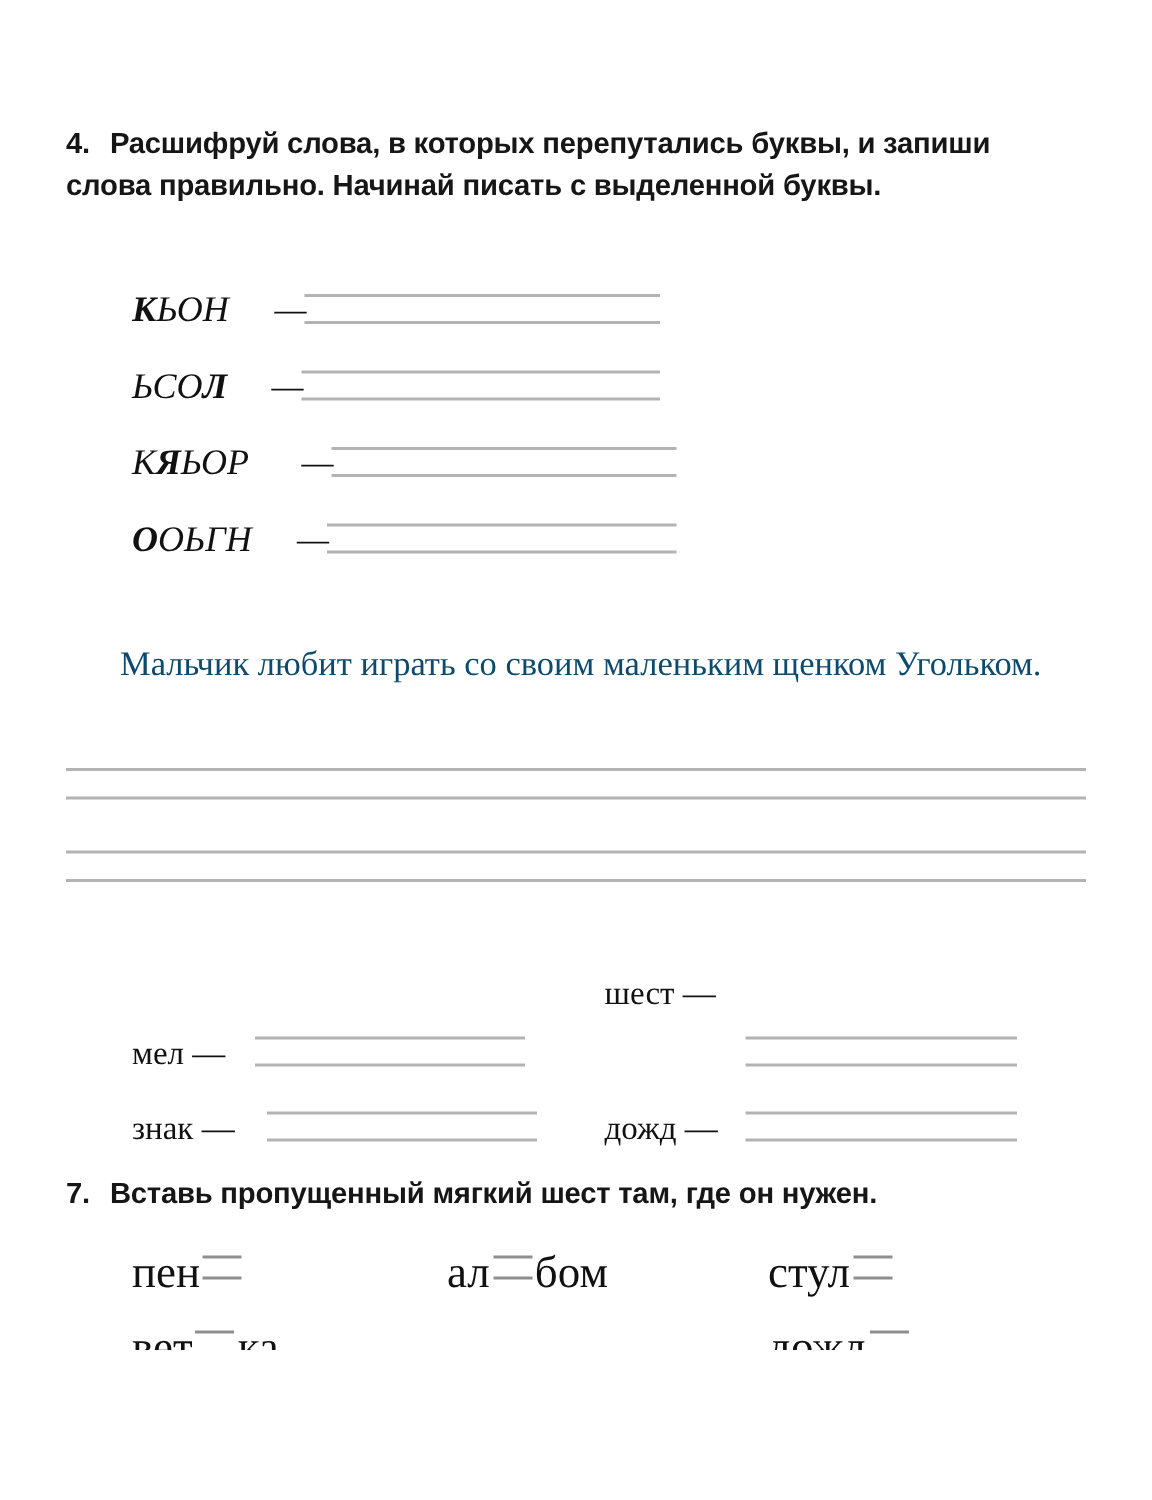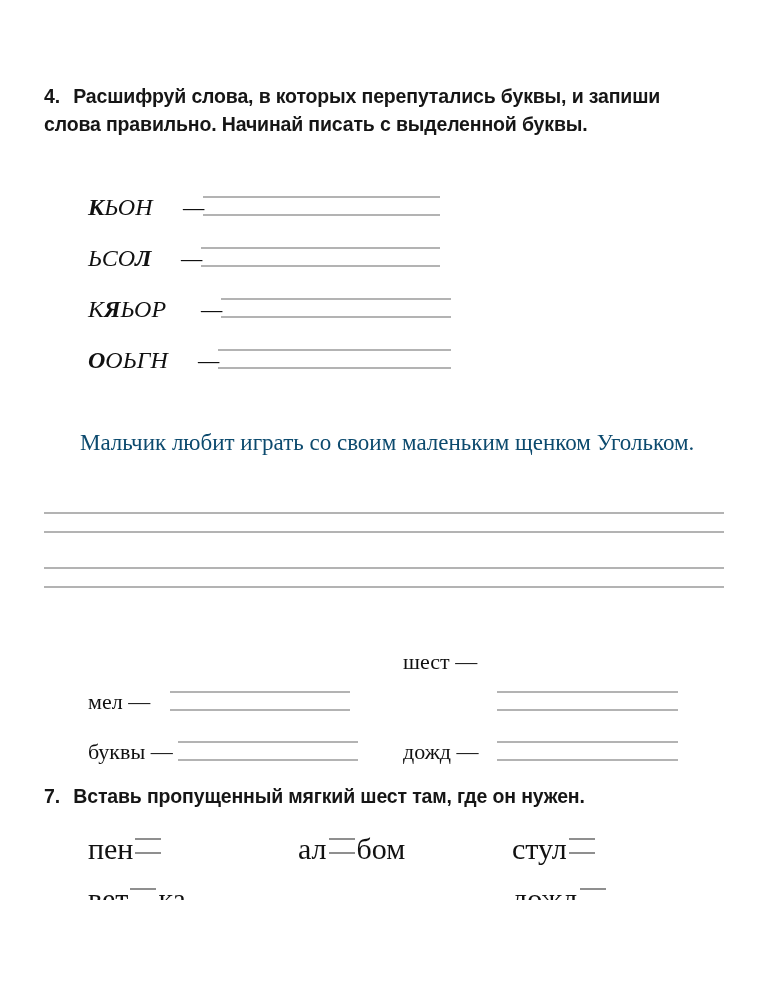--- a/index.html
+++ b/index.html
@@ -181,21 +181,21 @@
   <div class="writeline" style="top:567px;"></div>
   <div class="writeline" style="top:586px;"></div>
 
 
   <div class="col-item" style="left:88px; top:688px;"><span>мел</span> <span>—</span></div>
   <div class="rule2" style="left:170px; top:691px; width:180px;"></div>
 
   <div class="col-item" style="left:403px; top:648px;text-align:right;"><span>шест</span> <span>—</span></div>
   <div class="rule2" style="left:497px; top:691px; width:181px;"></div>
 
-  <div class="col-item" style="left:88px; top:738px;"><span>буквы</span> <span>—</span></div>
+  <div class="col-item" style="left:88px; top:738px;"><span>знак</span> <span>—</span></div>
   <div class="rule2" style="left:178px; top:741px; width:180px;"></div>
 
   <div class="col-item" style="left:403px; top:738px;"><span>дожд</span> <span>—</span></div>
   <div class="rule2" style="left:497px; top:741px; width:181px;"></div>
 
   <div class="task" style="left:44px; top:782px; width:672px;">
     <span class="num">7.</span>
     <span style="display:inline-block;width:8px;"></span><span class="txt">Вставь пропущенный мягкий шест там, где он нужен.</span>
   </div>
 

